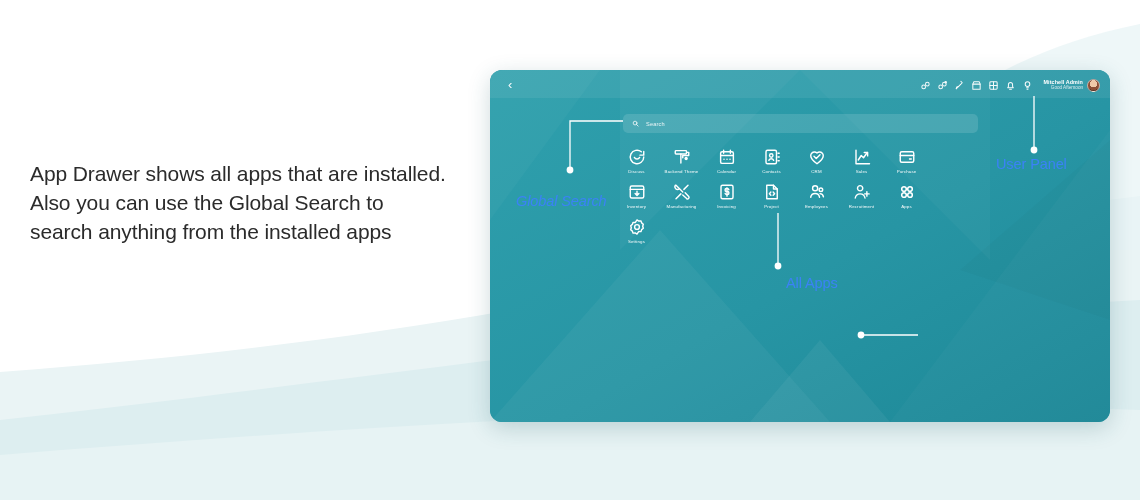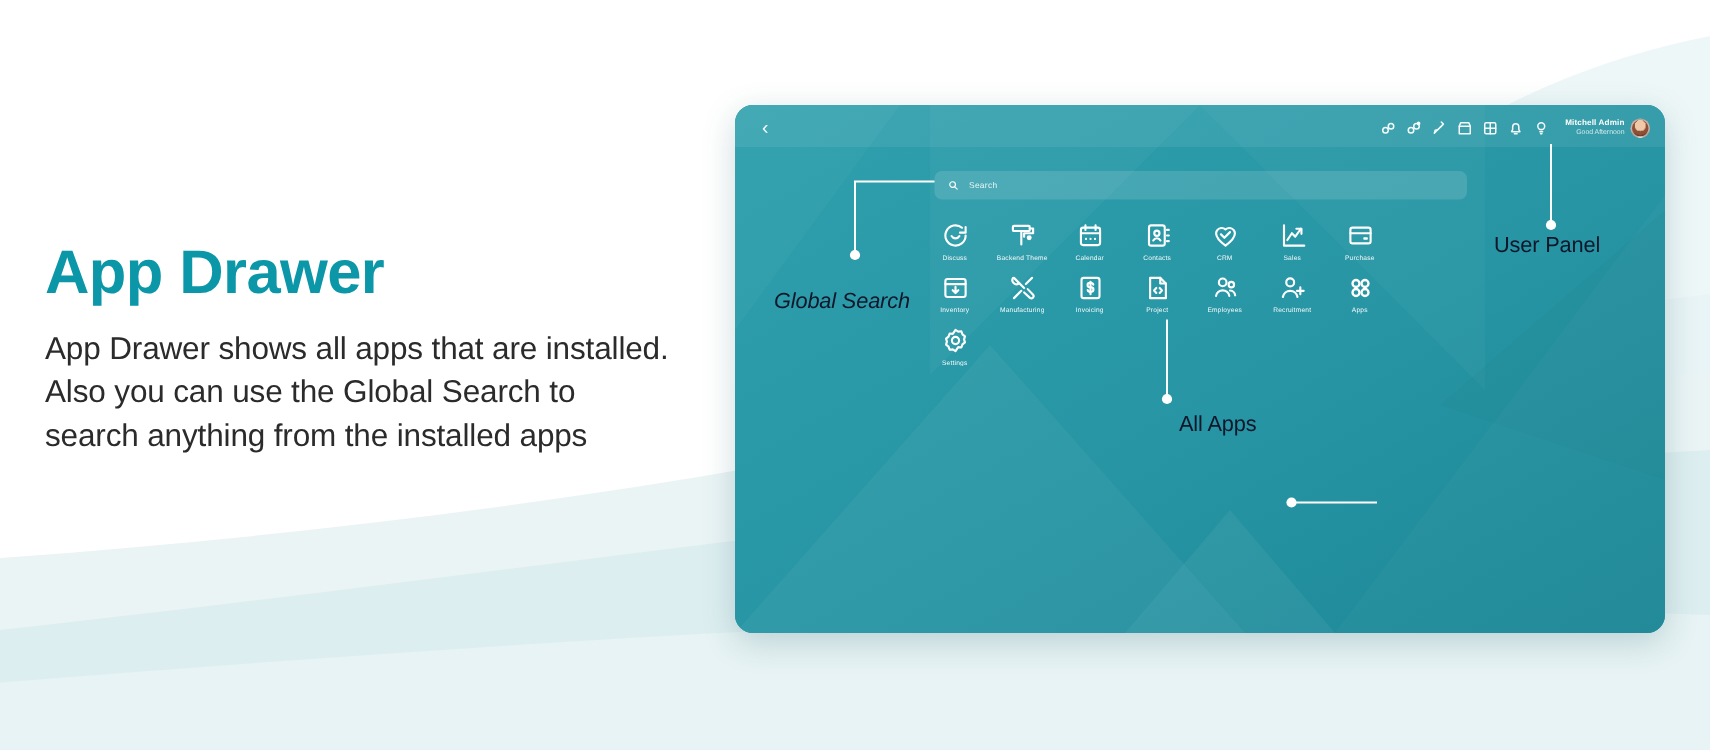--- a/index.html
+++ b/index.html
@@ -120,21 +120,21 @@
     font-size: 4.4px;
     color: #ffffff;
     letter-spacing: 0.15px;
     white-space: nowrap;
     opacity: 0.96;
   }
 
   
   .anno-label {
     position: absolute;
-    color: #0f172a;
+    color: #3b82f6;
     font-size: 14.5px;
     line-height: 1.33;
     white-space: pre-line;
     letter-spacing: -0.1px;
   }
   .anno-svg { position: absolute; inset: 0; width: 1140px; height: 500px; pointer-events: none; }
   .anno-global { left: 516px; top: 192px; font-style: italic; }
   .anno-allapps { left: 786px; top: 274px; }
   .anno-userpanel { left: 996px; top: 155px; }
   .anno-combo { left: 925px; top: 310px; }
@@ -146,21 +146,20 @@
 
   <svg class="bg-svg" viewBox="0 0 1140 500" preserveAspectRatio="none">
     <path d="M0 372 C 220 356, 420 330, 640 286 C 840 246, 1000 212, 1140 196 L1140 500 L0 500 Z" fill="#eaf4f5"></path>
     <path d="M0 420 C 200 398, 360 376, 560 352 C 780 326, 960 310, 1140 300 L1140 500 L0 500 Z" fill="#ddeef0"></path>
     <path d="M0 455 C 240 436, 470 420, 700 412 C 900 406, 1030 406, 1140 410 L1140 500 L0 500 Z" fill="#e7f3f4"></path>
     <path d="M980 0 C 1010 36, 1055 66, 1140 82 L1140 0 Z" fill="#ffffff"></path>
     <path d="M1140 24 C 1040 44, 960 86, 916 138 C 890 170, 884 210, 892 250 L1140 250 Z" fill="#e8f4f5" opacity="0.75"></path>
   </svg>
 
   <div class="left-copy">
-    <div class="headline">App Drawer</div>
     <div class="body-copy">App Drawer shows all apps that
 are installed. Also you can use
 the Global Search to search
 anything from the installed apps</div>
   </div>
 
   <div class="drawer">
 
     <svg class="drawer-bg" viewBox="0 0 620 352" preserveAspectRatio="none">
       <defs>

